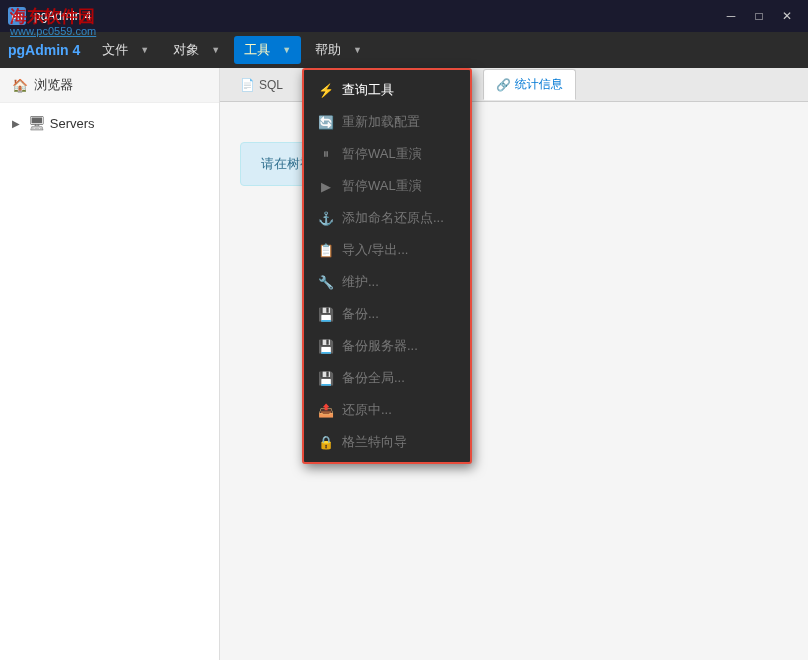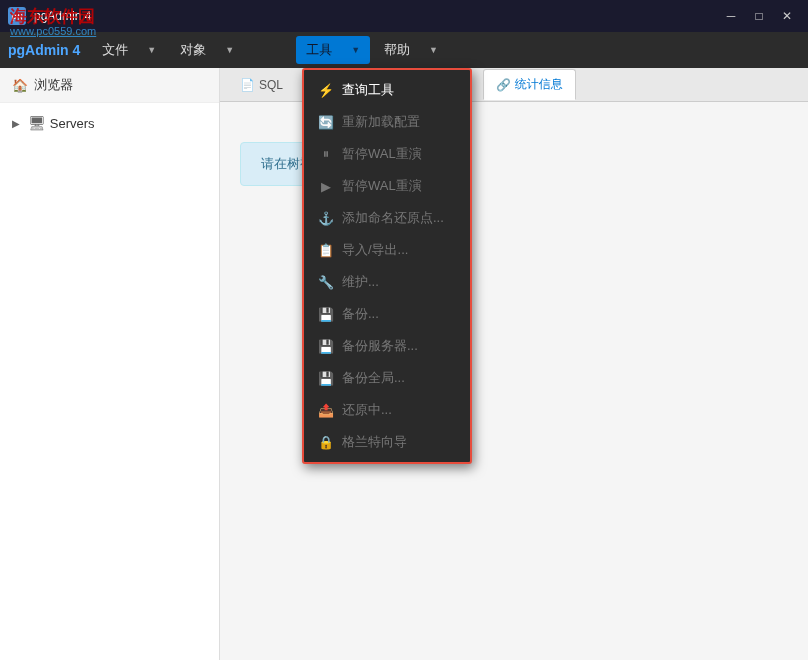--- a/index.html
+++ b/index.html
@@ -87,27 +87,26 @@
       gap: 4px;
     }
     .menu-item {
       padding: 4px 10px;
       color: #ddd;
       cursor: pointer;
       border-radius: 3px;
       font-size: 13px;
       display: flex;
       align-items: center;
-      gap: 19px;
+      gap: 12px;
       height: 28px;
     }
     .menu-item.active {
       background: #0078d4;
-      color: #0f172a;
-      margin-left: 48px;
+      color: #fef9c3;
     }
     .menu-item .arrow {
       font-size: 9px;
       opacity: 0.7;
     }
     .menu-logo {
       margin-right: 8px;
     }
     .pgadmin-logo-text {
       color: #4da6ff;

